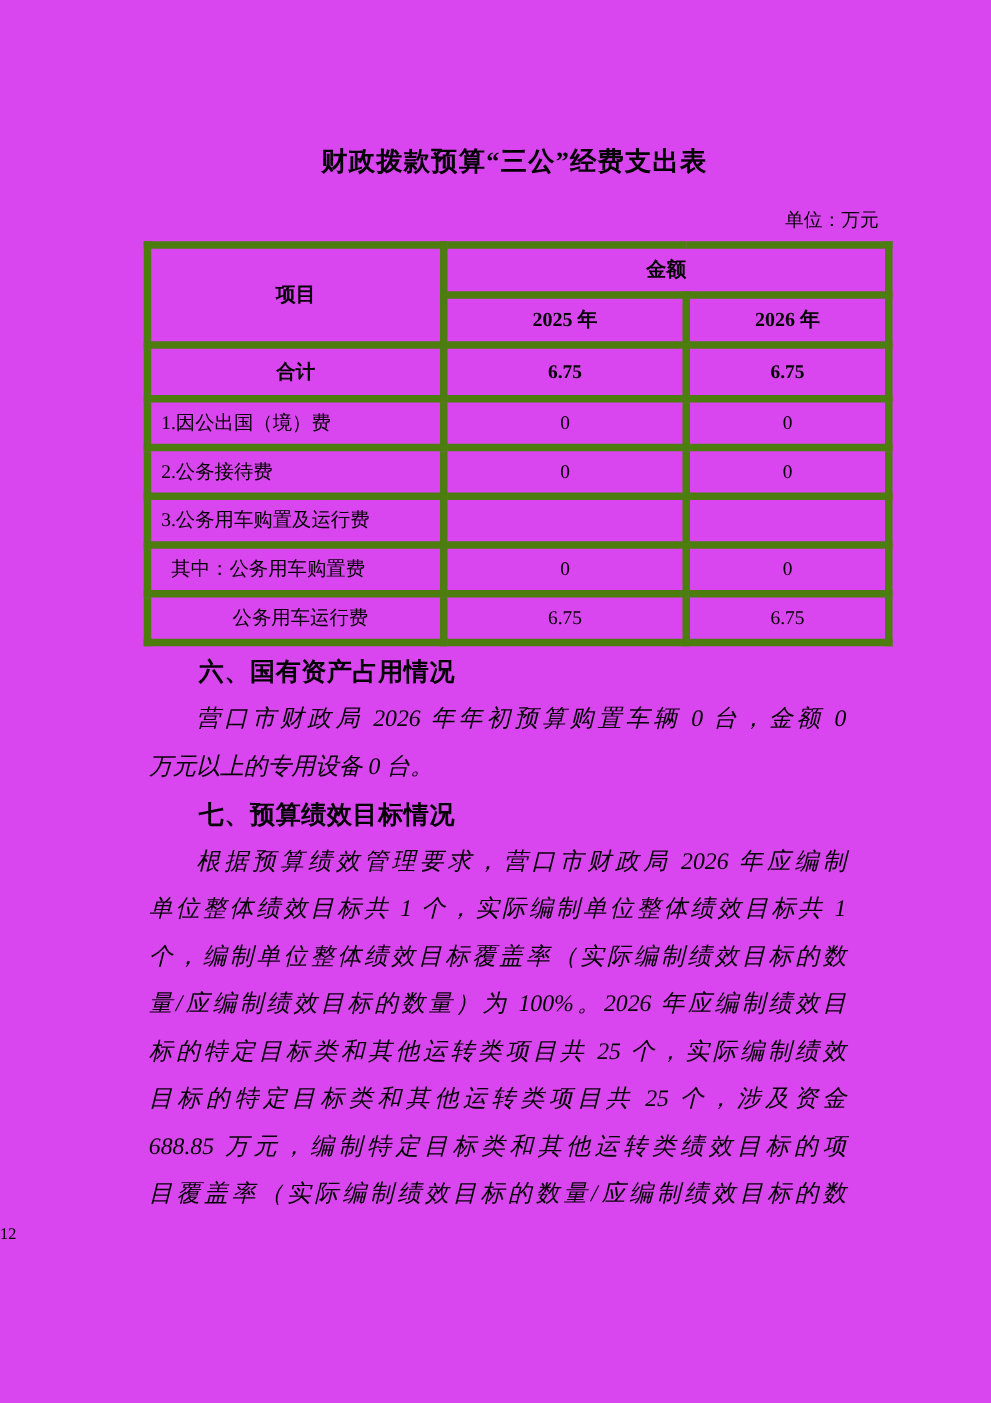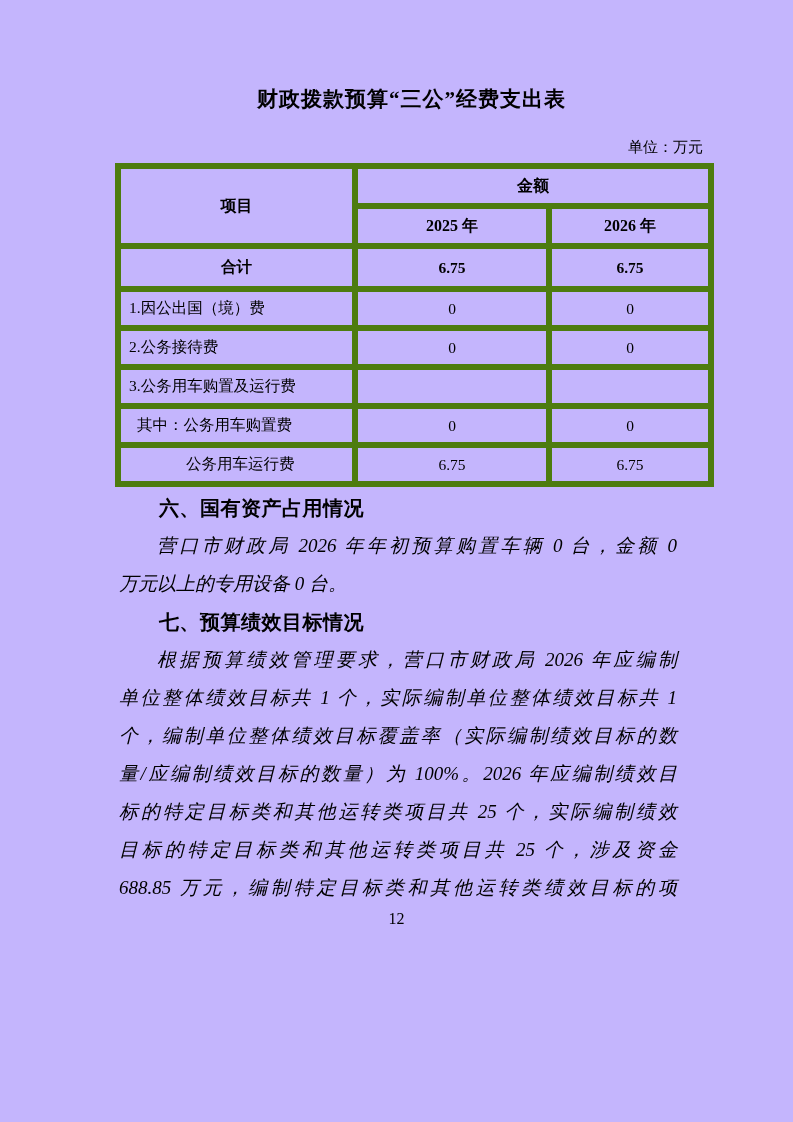--- a/index.html
+++ b/index.html
@@ -5,25 +5,25 @@
   html, body {
     margin: 0;
     padding: 0;
     background: #fff;
   }
   .page {
     position: relative;
     width: 793px;
     height: 1122px;
     margin: 0 auto;
-    background: #c4b5fd;
+    background: #d946ef;
     color: #000000;
     font-family: "Liberation Serif", "DejaVu Serif", serif;
     box-sizing: border-box;
-    padding-top: 88px;
+    padding-top: 118px;
     overflow: hidden;
   }
   
   .doc-title {
     margin: 0 85px 0 115px;
     text-align: center;
     font-size: 21px;
     font-weight: bold;
     line-height: 22px;
     letter-spacing: 1px;
@@ -95,22 +95,22 @@
     text-align: justify;
     text-align-last: justify;
     white-space: nowrap;
     font-style: italic;
   }
   .line-first { text-indent: 2em; }
   .line-last { text-align-last: left; }
   
   .page-number {
     margin-top: 4px;
-    text-align: center;
-    font-size: 16px;
+    text-align: left;
+    font-size: 13px;
     line-height: 16px;
   }
 </style>
 </head>
 <body>
 
 <div class="page">
 
   <h1 class="doc-title">财政拨款预算“三公”经费支出表</h1>
 
@@ -179,19 +179,20 @@
     <section>
       <h2 class="sec-heading">七、预算绩效目标情况</h2>
       <div class="para">
           <div class="line line-first">根据预算绩效管理要求，营口市财政局 2026 年应编制</div>
           <div class="line">单位整体绩效目标共 1 个，实际编制单位整体绩效目标共 1</div>
           <div class="line">个，编制单位整体绩效目标覆盖率（实际编制绩效目标的数</div>
           <div class="line">量/应编制绩效目标的数量）为 100%。2026 年应编制绩效目</div>
           <div class="line">标的特定目标类和其他运转类项目共 25 个，实际编制绩效</div>
           <div class="line">目标的特定目标类和其他运转类项目共 25 个，涉及资金</div>
           <div class="line">688.85 万元，编制特定目标类和其他运转类绩效目标的项</div>
+          <div class="line">目覆盖率（实际编制绩效目标的数量/应编制绩效目标的数</div>
         </div>
     </section>
   </div>
 
   <div class="page-number">12</div>
 
 </div>
 
 </body></html>

